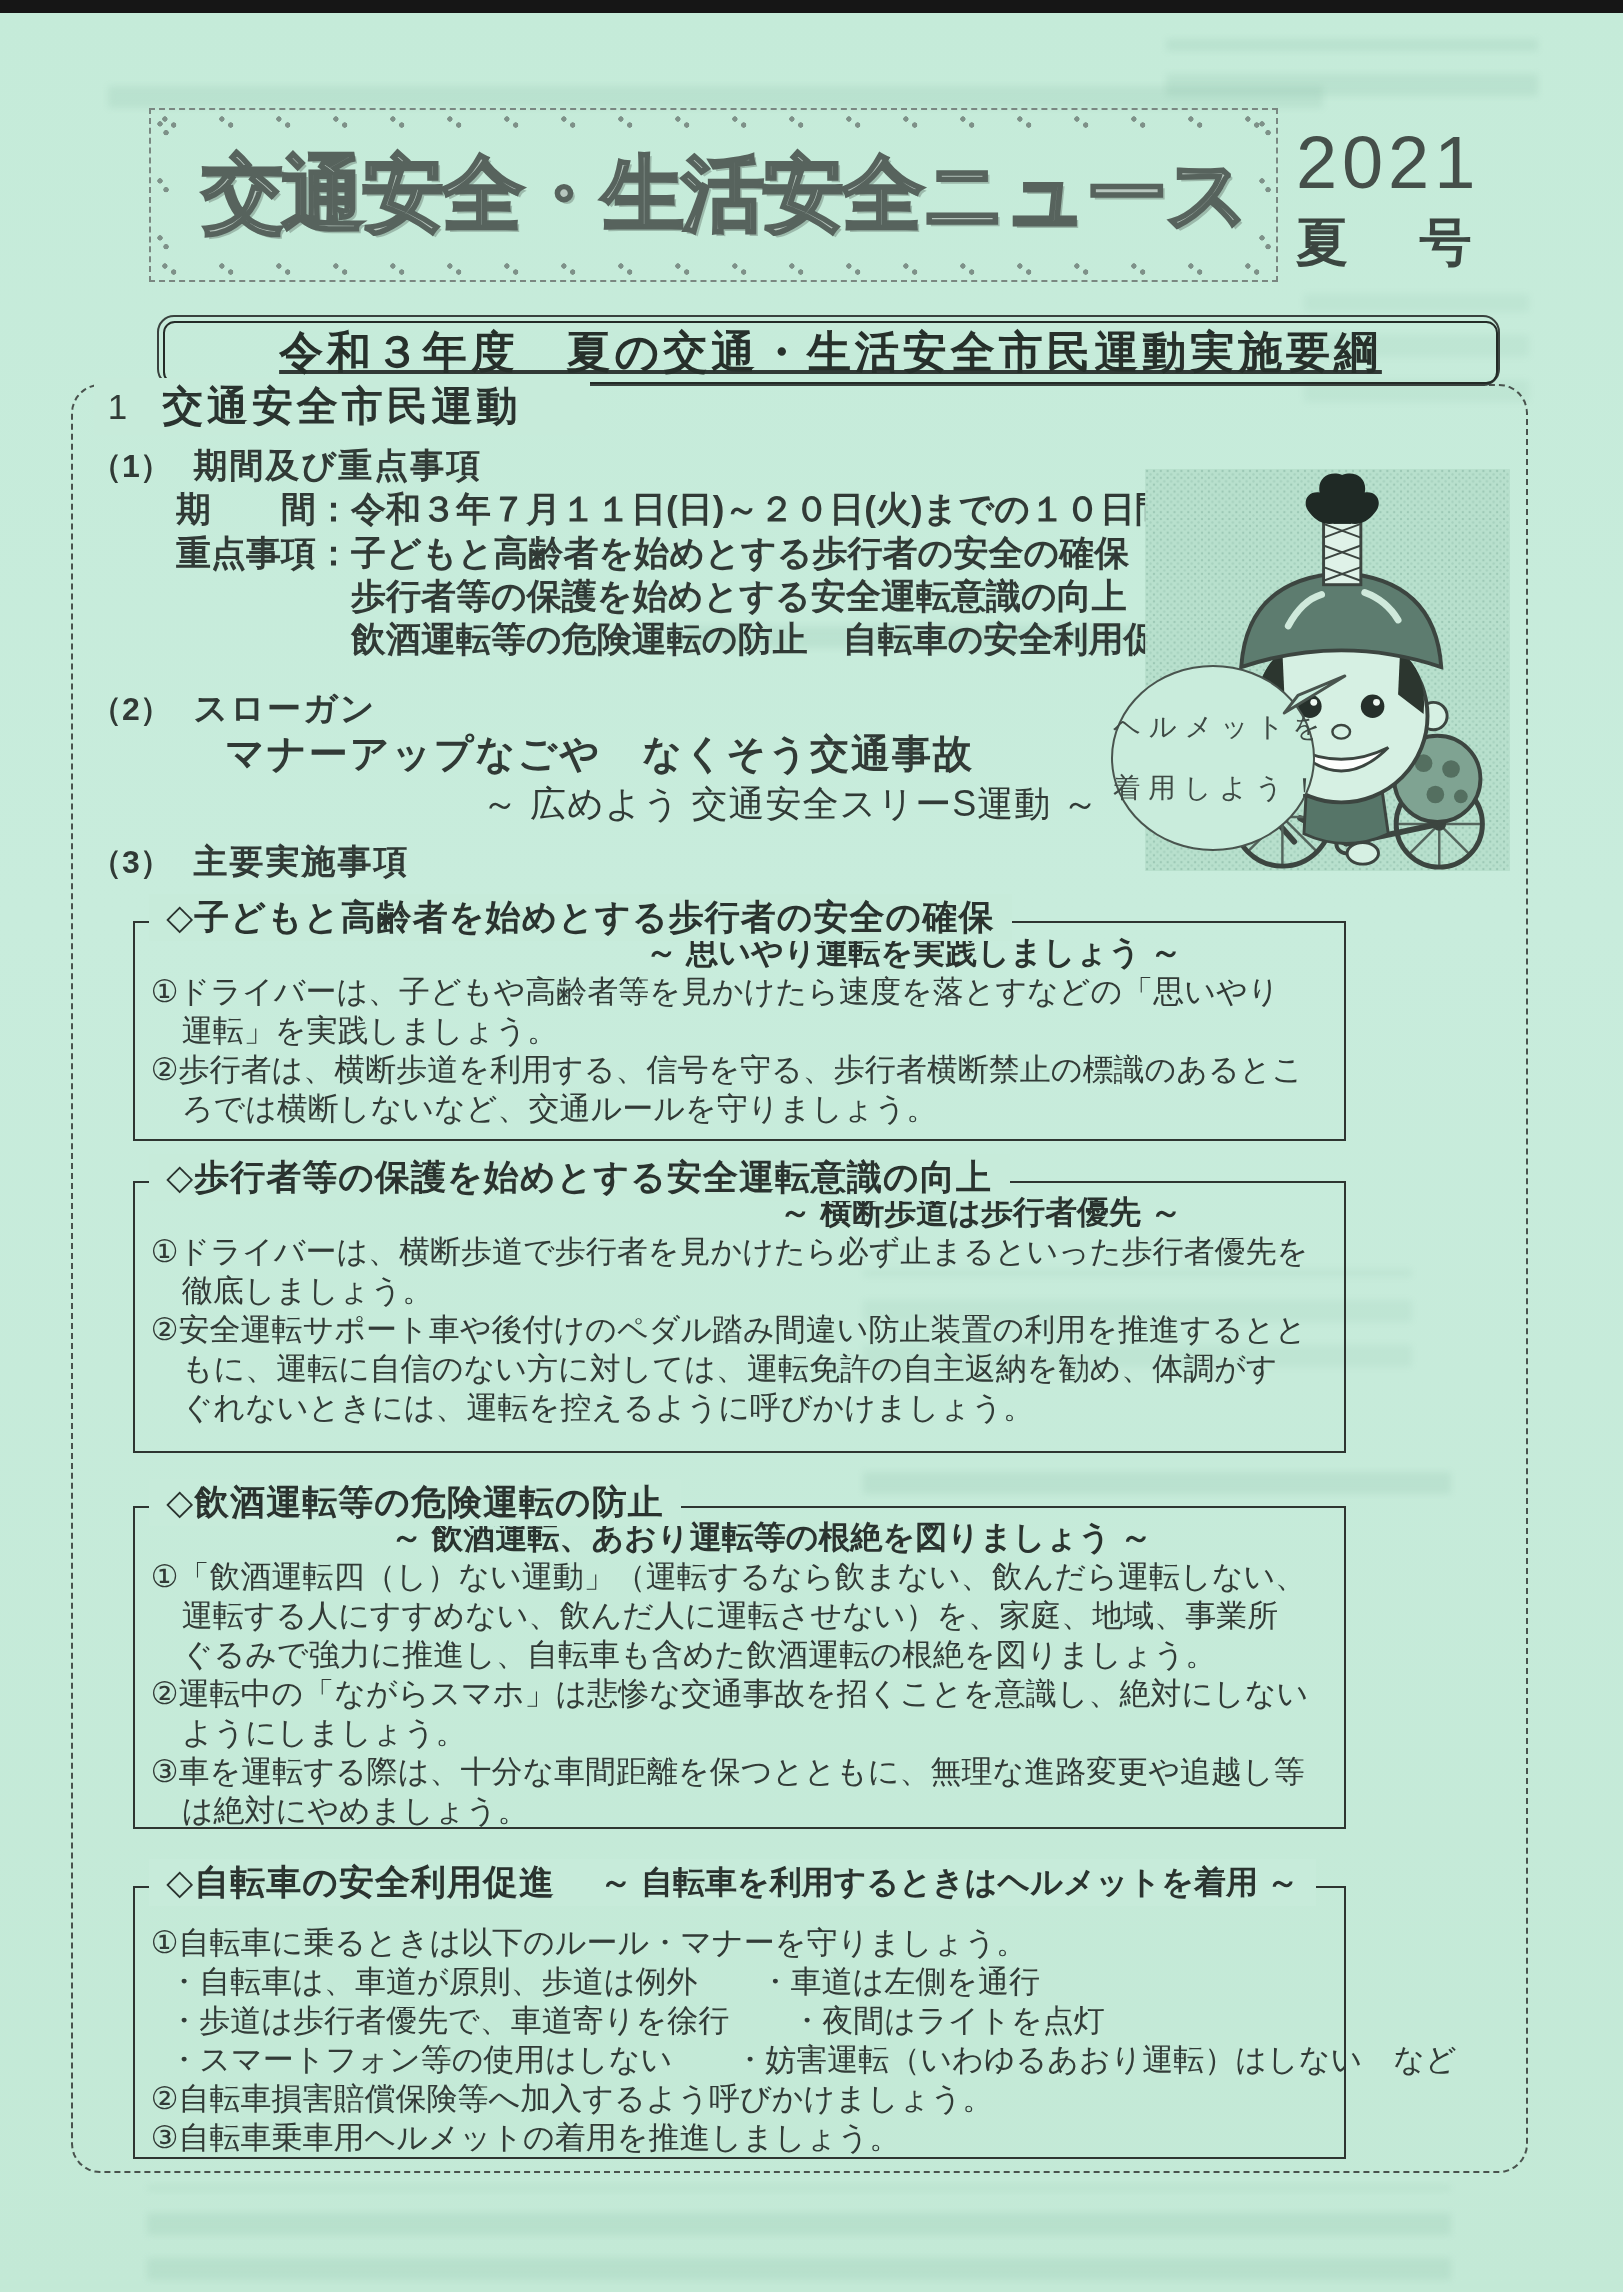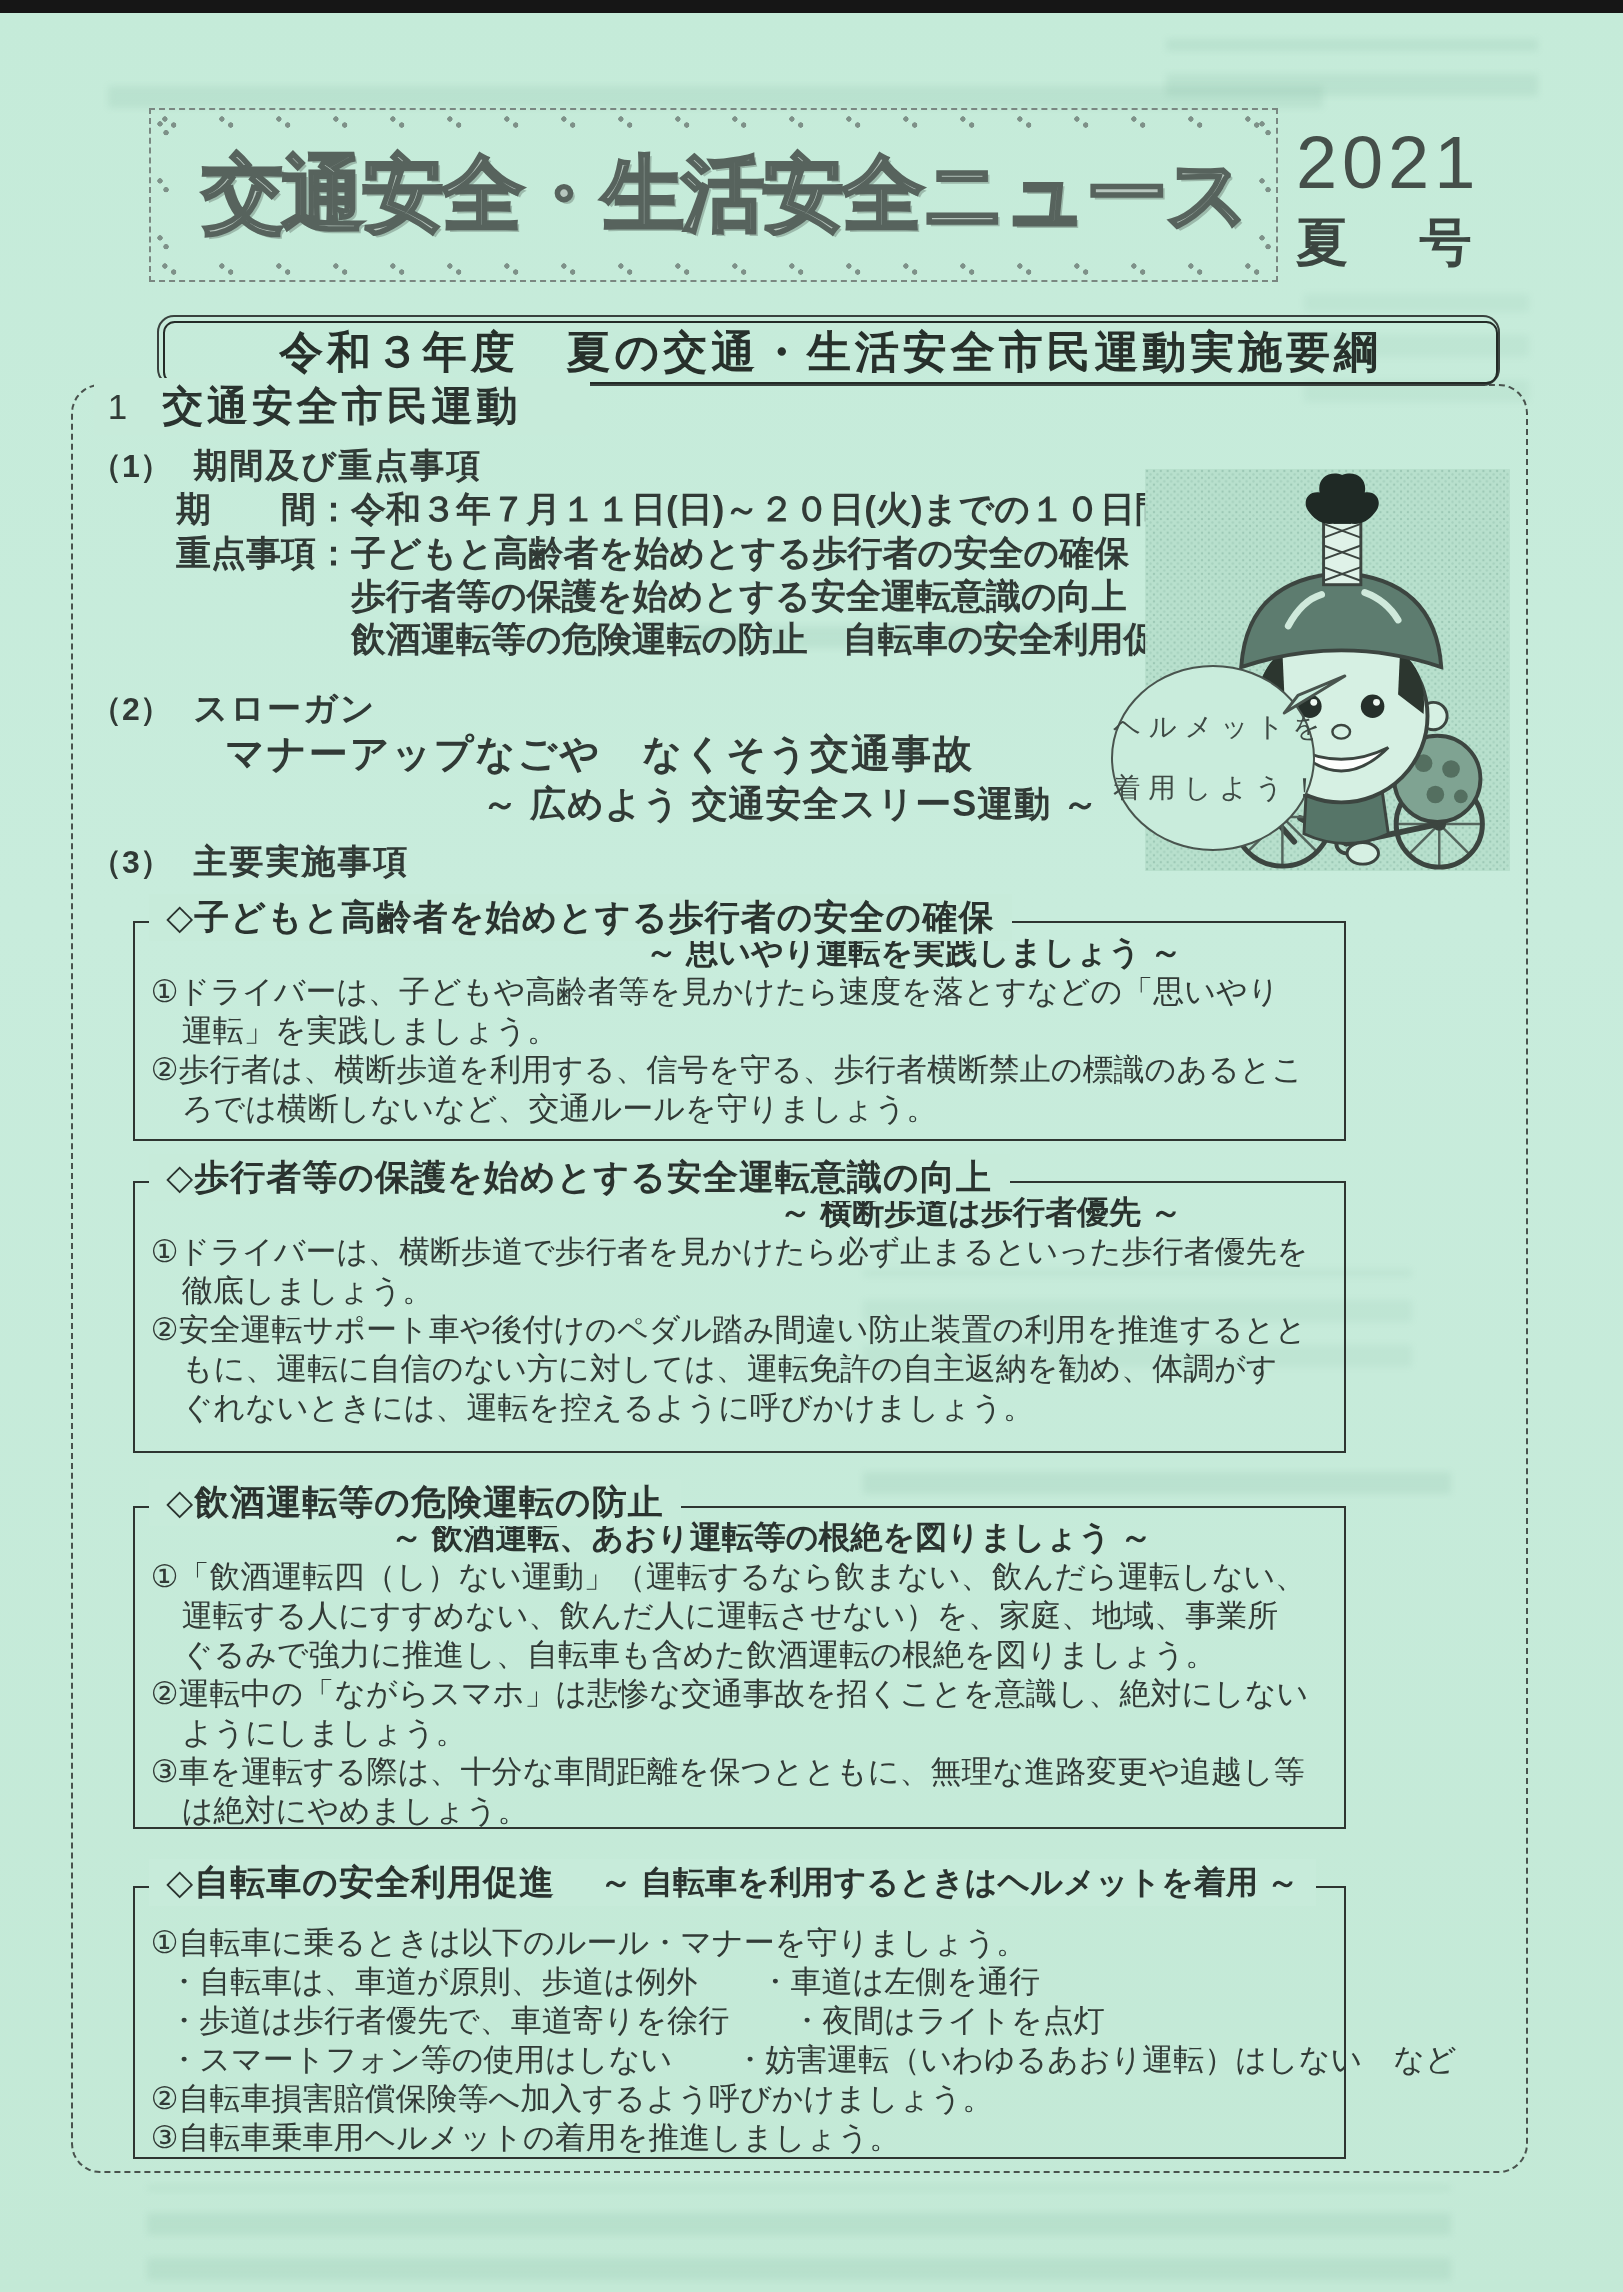--- a/index.html
+++ b/index.html
@@ -25,41 +25,41 @@
                          radial-gradient(circle at 10.8px 14.7px,#72827b 2.4px,rgba(0,0,0,0) 2.9px);}
   .tb-top{top:3.9px;} .tb-bot{bottom:3.9px;} .tb-left{left:3.9px;} .tb-right{right:3.9px;}
   .main-title{font-size:82px;font-weight:bold;letter-spacing:-2px;color:#b7c6be;
               -webkit-text-stroke:2.9px #57635d;text-shadow:2.9px 2.9px 0 rgba(58,68,63,.30);white-space:nowrap;text-align:right;}
 
   .year{position:absolute;left:1296px;top:120px;font-size:74px;letter-spacing:4.9px;color:#454f4a;z-index:2;}
   .issue{position:absolute;left:1296px;top:208px;font-size:52px;font-weight:bold;letter-spacing:9.8px;color:#3c4641;z-index:2;}
 
   
   .banner{position:absolute;left:157px;top:315px;width:1343px;height:71px;z-index:2;border:2px solid #39423e;
-          border-radius:17px;padding:3.9px;box-sizing:border-box;}
+          border-radius:17px;padding:3.9px;box-sizing:border-box;text-decoration:underline;}
   .banner-inner{width:100%;height:100%;border:2.9px solid #232b27;border-radius:11.8px;display:flex;
                 align-items:center;justify-content:center;font-size:44px;font-weight:bold;
                 letter-spacing:3.9px;color:#27302b;white-space:nowrap;}
 
   
   .main-box{position:absolute;left:71px;top:384px;width:1457px;height:1789px;z-index:1;
             border:2.9px dashed #49524d;border-radius:29px;box-sizing:border-box;}
   .sec1-legend{position:absolute;left:94px;top:378px;height:57px;z-index:2;background:#c7ebda;
                display:flex;align-items:center;padding:0 69px 0 13.7px;}
   .sec1-num{font-size:35px;color:#323b37;margin-right:35px;}
   .sec1-title{font-size:41px;font-weight:bold;letter-spacing:3.9px;color:#2a332f;}
 
   .abs{position:absolute;z-index:2;}
   .h-num{font-size:32px;font-weight:bold;}
   .h-txt{font-size:34px;font-weight:bold;letter-spacing:2px;margin-left:21.6px;}
   .pline{font-size:35px;font-weight:bold;white-space:nowrap;}
   .focus{display:flex;font-size:35px;font-weight:bold;line-height:43px;}
   .focus-col div{white-space:nowrap;}
   .slogan1{font-size:39px;font-weight:bold;letter-spacing:2px;white-space:nowrap;}
-  .slogan2{font-size:36px;font-weight:bold;letter-spacing:1px;white-space:nowrap;}
+  .slogan2{font-size:36px;font-weight:normal;letter-spacing:1px;white-space:nowrap;}
 
   
   .sbox{position:absolute;left:133px;width:1213px;z-index:2;border:2.9px solid #2e3531;box-sizing:border-box;
         padding:9.8px 35px 0 15.7px;}
   .sbox-legend{position:absolute;top:-29px;left:13.7px;background:#c7ebda;padding:0 17.6px;height:47px;
                display:flex;align-items:center;white-space:nowrap;}
   .sbox-legend .lg-t{font-size:35px;font-weight:bold;letter-spacing:1px;color:#2a332f;}
   .sbox-legend .lg-s{font-size:32px;font-weight:bold;margin-left:45px;color:#2a332f;}
   .sbox-sub{font-size:32px;font-weight:bold;text-align:right;padding-right:127px;line-height:39px;color:#2a332f;}
   .itm{margin:0;font-size:31px;line-height:39px;color:#323b37;padding-left:31px;text-indent:-31px;}

